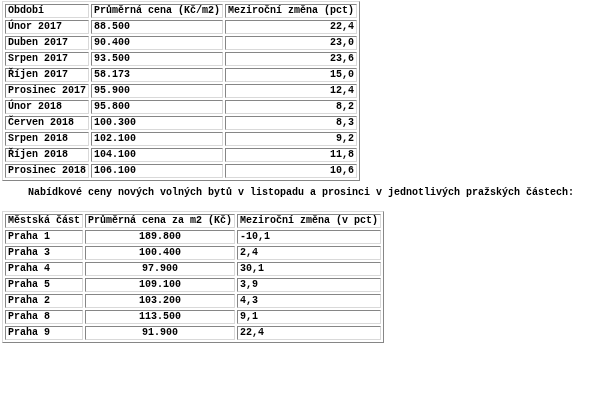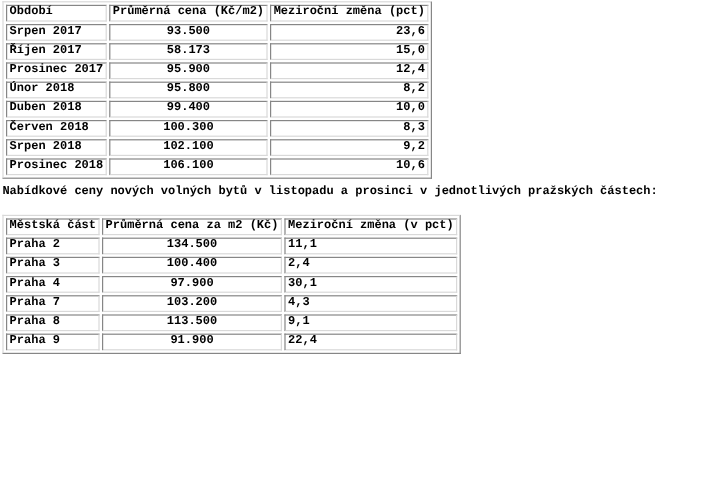--- a/index.html
+++ b/index.html
@@ -27,43 +27,54 @@
     box-sizing: border-box;
     border: 1px solid;
     border-color: #868686 #d9d9d9 #d9d9d9 #868686;
     padding: 1px 2px;
     font-size: 10px;
     line-height: 10px;
     white-space: nowrap;
     vertical-align: top;
   }
   #period-table td:nth-child(1)   { width: 84px; }
-  #period-table td:nth-child(2)   { width: 132px; text-align: center; }
+  #period-table td:nth-child(2)   { width: 132px; }
   #period-table td:nth-child(3)   { width: 132px; text-align: right; }
   #district-table td:nth-child(1) { width: 78px; }
   #district-table td:nth-child(2) { width: 150px; text-align: center; }
   #district-table td:nth-child(3) { width: 144px; }
   .caption {
     margin: 6px 0 13px 0;
     font-size: 10px;
     line-height: 11px;
     white-space: nowrap;
+    text-align: center;
   }
 </style>
 </head>
 <body>
 
 <div class="viewport">
 
   <table class="data-table" id="period-table">
     <tbody>
         <tr>
           <td>Období</td>
           <td>Průměrná cena (Kč/m2)</td>
           <td>Meziroční změna (pct)</td>
+        </tr>
+        <tr>
+          <td>Únor 2017</td>
+          <td>88.500</td>
+          <td>22,4</td>
+        </tr>
+        <tr>
+          <td>Duben 2017</td>
+          <td>90.400</td>
+          <td>23,0</td>
         </tr>
         <tr>
           <td>Srpen 2017</td>
           <td>93.500</td>
           <td>23,6</td>
         </tr>
         <tr>
           <td>Říjen 2017</td>
           <td>58.173</td>
           <td>15,0</td>
@@ -72,68 +83,73 @@
           <td>Prosinec 2017</td>
           <td>95.900</td>
           <td>12,4</td>
         </tr>
         <tr>
           <td>Únor 2018</td>
           <td>95.800</td>
           <td>8,2</td>
         </tr>
         <tr>
-          <td>Duben 2018</td>
-          <td>99.400</td>
-          <td>10,0</td>
-        </tr>
-        <tr>
           <td>Červen 2018</td>
           <td>100.300</td>
           <td>8,3</td>
         </tr>
         <tr>
           <td>Srpen 2018</td>
           <td>102.100</td>
           <td>9,2</td>
+        </tr>
+        <tr>
+          <td>Říjen 2018</td>
+          <td>104.100</td>
+          <td>11,8</td>
         </tr>
         <tr>
           <td>Prosinec 2018</td>
           <td>106.100</td>
           <td>10,6</td>
         </tr>
       </tbody>
   </table>
 
   <p class="caption">Nabídkové ceny nových volných bytů v listopadu a prosinci v jednotlivých pražských částech:</p>
 
   <table class="data-table" id="district-table">
     <tbody>
         <tr>
           <td>Městská část</td>
           <td>Průměrná cena za m2 (Kč)</td>
           <td>Meziroční změna (v pct)</td>
         </tr>
         <tr>
-          <td>Praha 2</td>
-          <td>134.500</td>
-          <td>11,1</td>
+          <td>Praha 1</td>
+          <td>189.800</td>
+          <td>-10,1</td>
         </tr>
         <tr>
           <td>Praha 3</td>
           <td>100.400</td>
           <td>2,4</td>
         </tr>
         <tr>
           <td>Praha 4</td>
           <td>97.900</td>
           <td>30,1</td>
         </tr>
         <tr>
-          <td>Praha 7</td>
+          <td>Praha 5</td>
+          <td>109.100</td>
+          <td>3,9</td>
+        </tr>
+        <tr>
+          <td>Praha 2</td>
           <td>103.200</td>
           <td>4,3</td>
         </tr>
         <tr>
           <td>Praha 8</td>
           <td>113.500</td>
           <td>9,1</td>
         </tr>
         <tr>
           <td>Praha 9</td>

